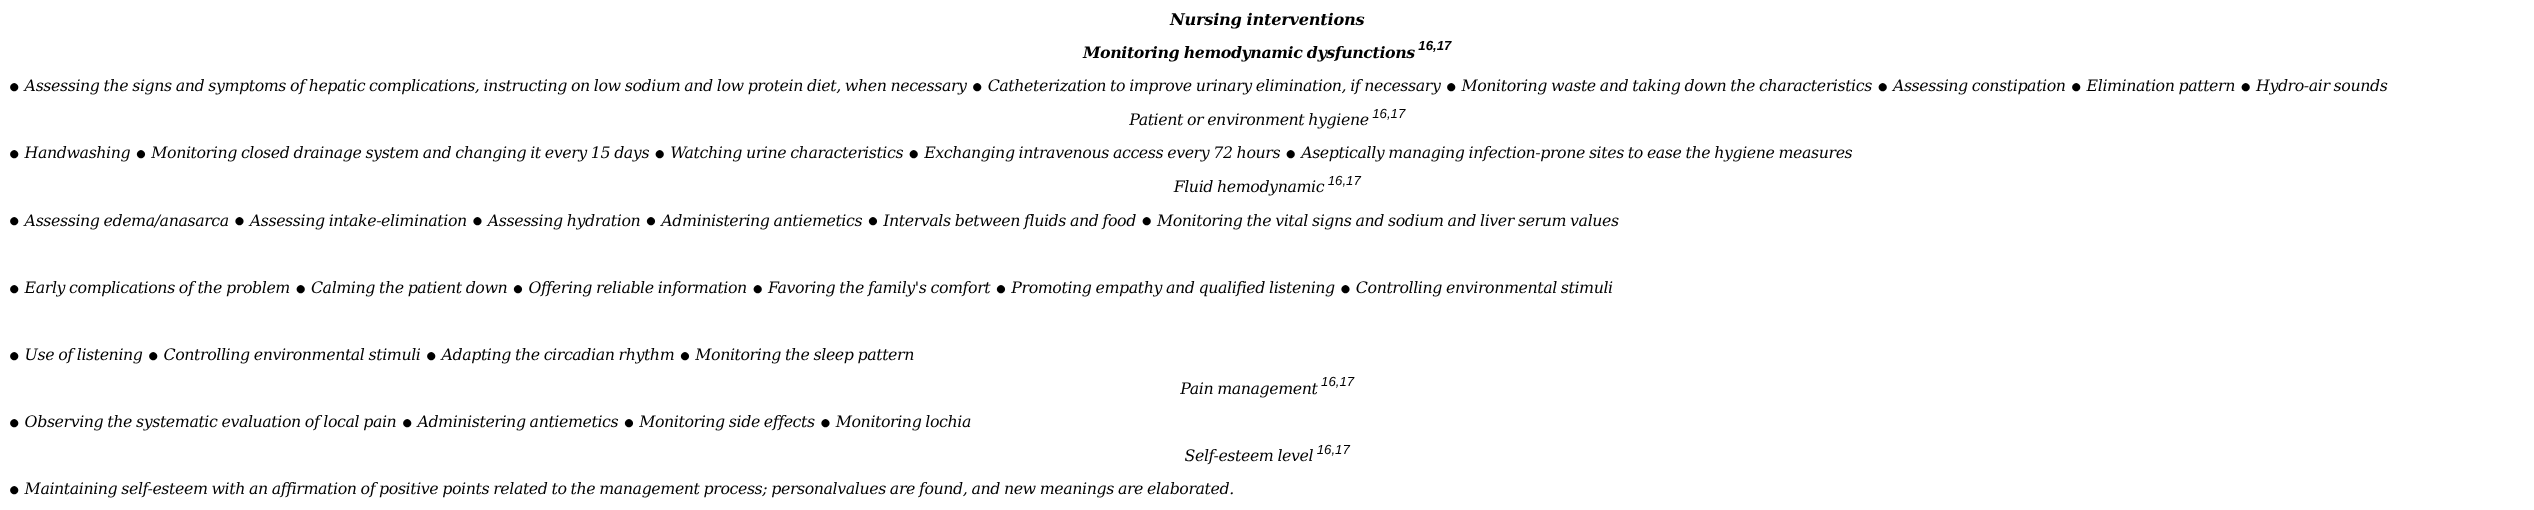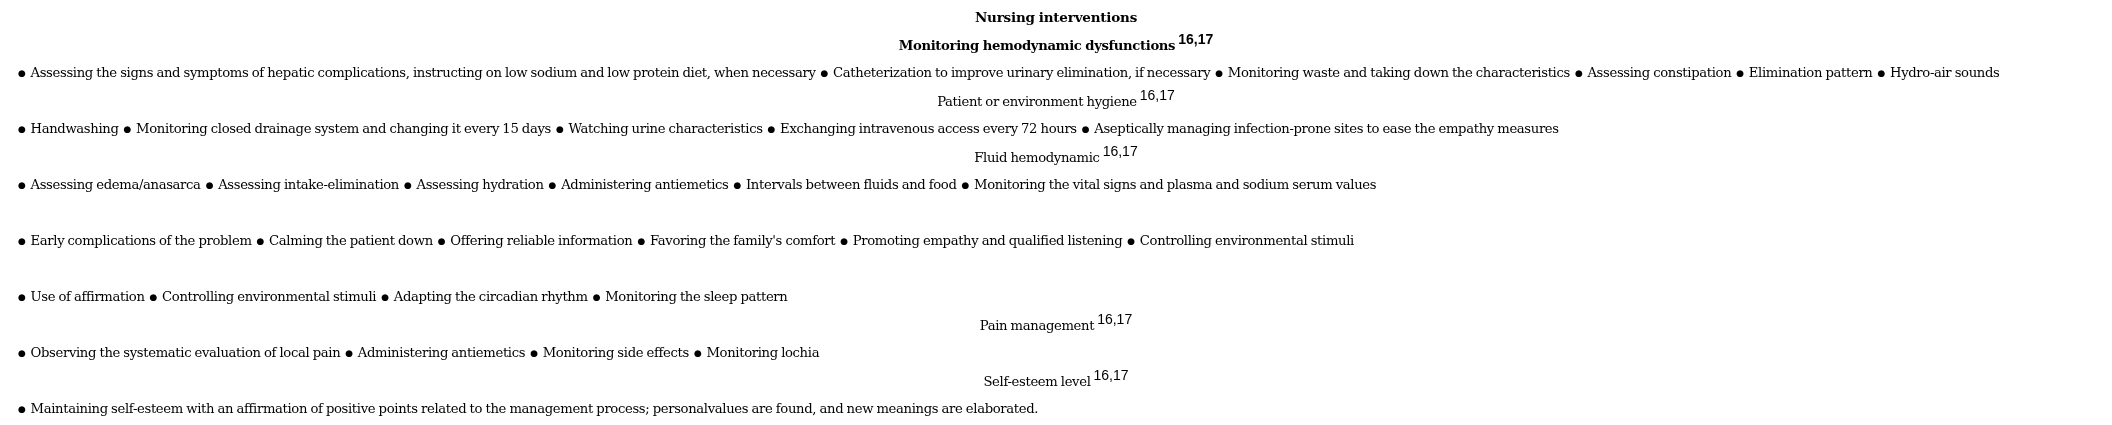--- a/index.html
+++ b/index.html
@@ -11,20 +11,21 @@
       width: 2112px;
       height: 425px;
       overflow: hidden;
       color: #000000;
       font-family: "DejaVu Serif", "Liberation Serif", serif;
     }
     .doc {
       position: relative;
       width: 2112px;
       height: 417px;
+      font-style: italic;
     }
     .row {
       position: absolute;
       left: 0;
       width: 2112px;
       white-space: nowrap;
       font-size: 13.2px;
       line-height: 18px;
       letter-spacing: -0.35px;
       word-spacing: -0.5px;
@@ -34,26 +35,26 @@
     }
     .title {
       font-weight: bold;
       font-size: 13.5px;
       letter-spacing: -0.2px;
     }
     .bold {
       font-weight: bold;
     }
     .left {
-      padding-left: 18px;
+      padding-left: 8px;
       box-sizing: border-box;
     }
     sup.ref {
       font-family: "Liberation Sans", sans-serif;
-      font-size: 14px;
+      font-size: 11px;
       letter-spacing: 0;
       vertical-align: 0;
       position: relative;
       top: -6px;
       margin-left: 3px;
     }
     .bold sup.ref {
       font-weight: bold;
     }
     .bullet-item::before {
@@ -80,36 +81,36 @@
     <span>Monitoring hemodynamic dysfunctions</span><sup class="ref">16,17</sup>
   </div>
   <div class="row left" style="top:64px">
     <span class="bullet-item">Assessing the signs and symptoms of hepatic complications, instructing on low sodium and low protein diet, when necessary</span><span class="bullet-item">Catheterization to improve urinary elimination, if necessary</span><span class="bullet-item">Monitoring waste and taking down the characteristics</span><span class="bullet-item">Assessing constipation</span><span class="bullet-item">Elimination pattern</span><span class="bullet-item">Hydro-air sounds</span>
   </div>
 
   <div class="row center" style="top:92px">
     <span>Patient or environment hygiene</span><sup class="ref">16,17</sup>
   </div>
   <div class="row left" style="top:120px">
-    <span class="bullet-item">Handwashing</span><span class="bullet-item">Monitoring closed drainage system and changing it every 15 days</span><span class="bullet-item">Watching urine characteristics</span><span class="bullet-item">Exchanging intravenous access every 72 hours</span><span class="bullet-item">Aseptically managing infection-prone sites to ease the empathy measures</span>
+    <span class="bullet-item">Handwashing</span><span class="bullet-item">Monitoring closed drainage system and changing it every 15 days</span><span class="bullet-item">Watching urine characteristics</span><span class="bullet-item">Exchanging intravenous access every 72 hours</span><span class="bullet-item">Aseptically managing infection-prone sites to ease the hygiene measures</span>
   </div>
 
   <div class="row center" style="top:148px">
     <span>Fluid hemodynamic</span><sup class="ref">16,17</sup>
   </div>
   <div class="row left" style="top:176px">
-    <span class="bullet-item">Assessing edema/anasarca</span><span class="bullet-item">Assessing intake-elimination</span><span class="bullet-item">Assessing hydration</span><span class="bullet-item">Administering antiemetics</span><span class="bullet-item">Intervals between fluids and food</span><span class="bullet-item">Monitoring the vital signs and plasma and sodium serum values</span>
+    <span class="bullet-item">Assessing edema/anasarca</span><span class="bullet-item">Assessing intake-elimination</span><span class="bullet-item">Assessing hydration</span><span class="bullet-item">Administering antiemetics</span><span class="bullet-item">Intervals between fluids and food</span><span class="bullet-item">Monitoring the vital signs and sodium and liver serum values</span>
   </div>
 
   <div class="row left" style="top:232px">
     <span class="bullet-item">Early complications of the problem</span><span class="bullet-item">Calming the patient down</span><span class="bullet-item">Offering reliable information</span><span class="bullet-item">Favoring the family's comfort</span><span class="bullet-item">Promoting empathy and qualified listening</span><span class="bullet-item">Controlling environmental stimuli</span>
   </div>
 
   <div class="row left" style="top:288px">
-    <span class="bullet-item">Use of affirmation</span><span class="bullet-item">Controlling environmental stimuli</span><span class="bullet-item">Adapting the circadian rhythm</span><span class="bullet-item">Monitoring the sleep pattern</span>
+    <span class="bullet-item">Use of listening</span><span class="bullet-item">Controlling environmental stimuli</span><span class="bullet-item">Adapting the circadian rhythm</span><span class="bullet-item">Monitoring the sleep pattern</span>
   </div>
 
   <div class="row center" style="top:316px">
     <span>Pain management</span><sup class="ref">16,17</sup>
   </div>
   <div class="row left" style="top:344px">
     <span class="bullet-item">Observing the systematic evaluation of local pain</span><span class="bullet-item">Administering antiemetics</span><span class="bullet-item">Monitoring side effects</span><span class="bullet-item">Monitoring lochia</span>
   </div>
 
   <div class="row center" style="top:372px">

